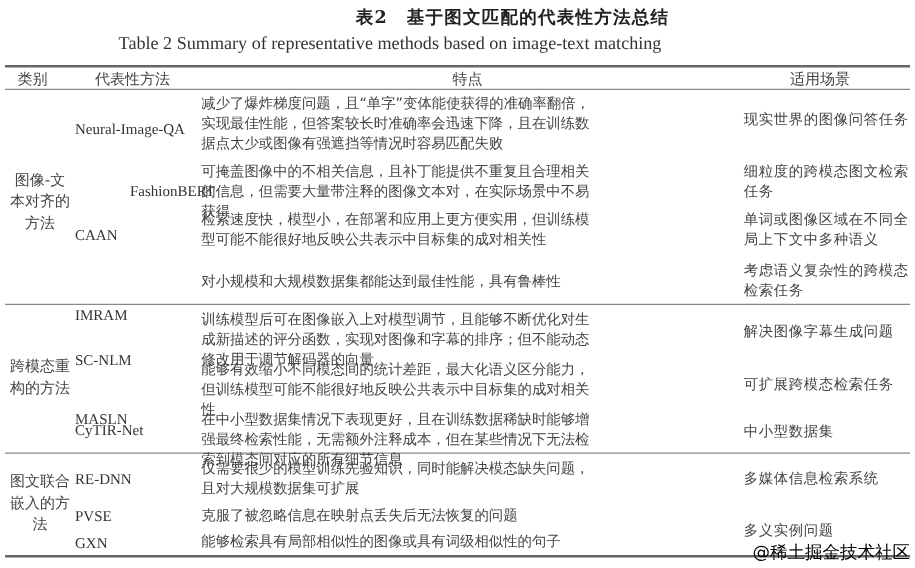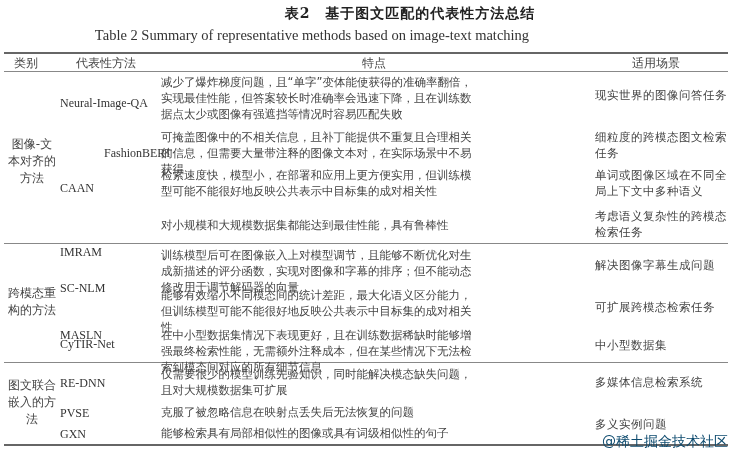--- a/index.html
+++ b/index.html
@@ -20,21 +20,21 @@
   .rule { position: absolute; left: 4px; width: 724px; background: #666; }
   .cell {
     position: absolute; font-size: 11.5px; line-height: 16px; color: #444;
     white-space: nowrap;
   }
   .serif { font-family: "Liberation Serif", serif; font-size: 12px; color: #333; }
   .feat { left: 161px; width: 320px; white-space: normal; }
   .scene { left: 595px; width: 132px; white-space: normal; letter-spacing: 0.5px; }
   .cat { left: 6px; width: 52px; text-align: center; white-space: normal; font-size: 12px; line-height: 17px; }
   .watermark {
-    position: absolute; right: 4px; bottom: 3px; font-size: 14px; color: #0c4a6e;
+    position: absolute; right: 4px; bottom: 3px; font-size: 14px; color: #000000;
   }
 </style>
 </head>
 <body>
 
 <div class="title-cn">表2　基于图文匹配的代表性方法总结</div>
 <div class="title-en">Table 2    Summary of representative methods based on image-text matching</div>
 
 <div class="rule" style="top:52px;height:2px;"></div>
 <div class="rule" style="top:71px;height:1px;background:#888;"></div>

